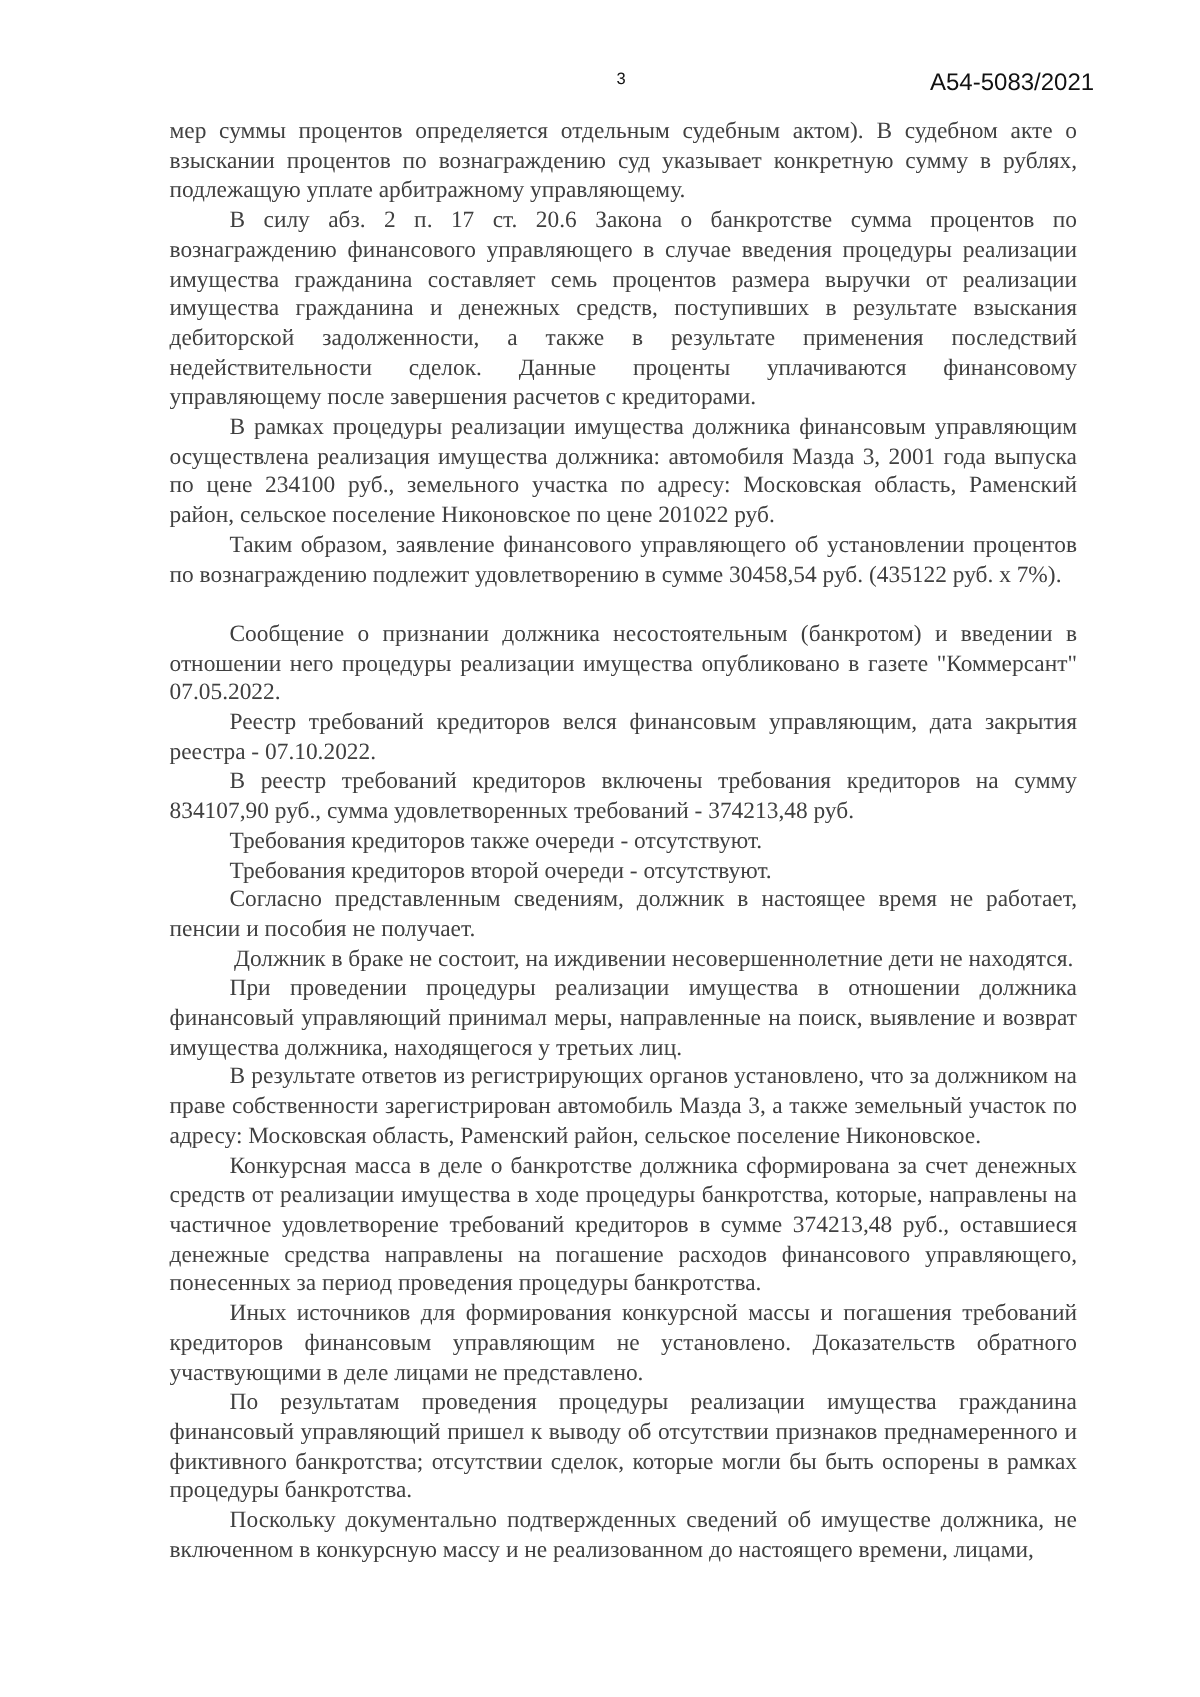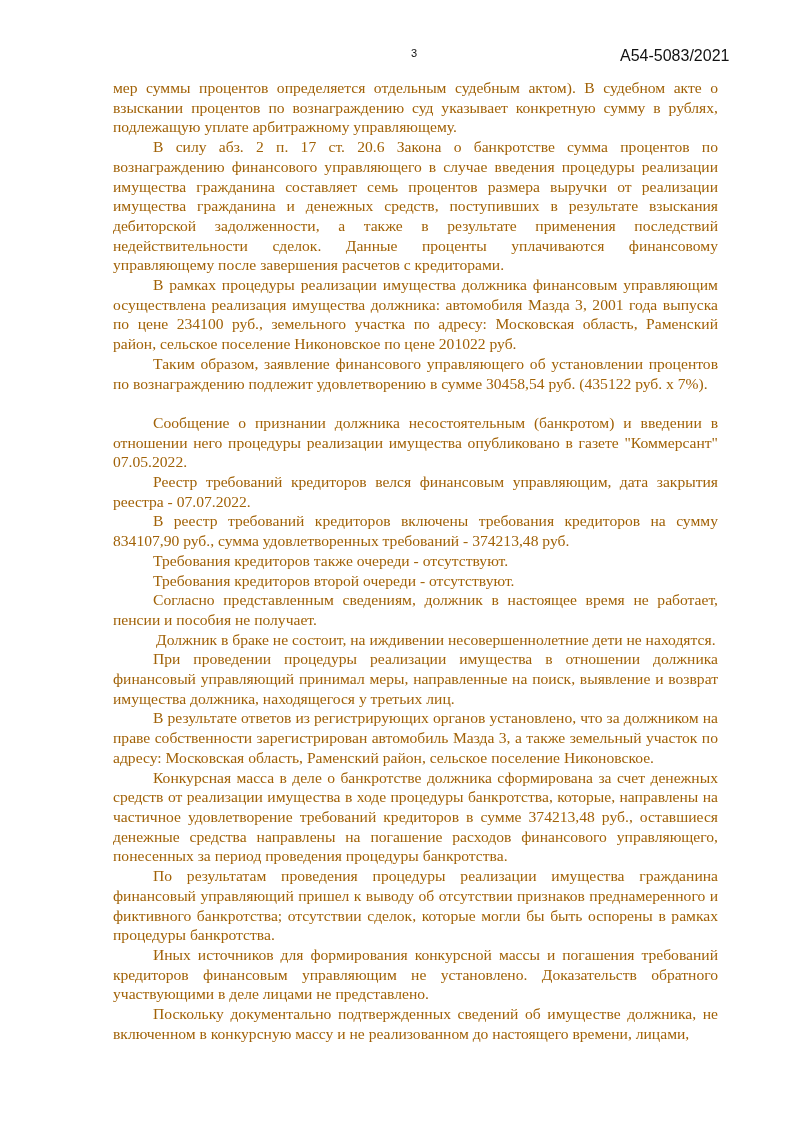--- a/index.html
+++ b/index.html
@@ -1,46 +1,46 @@
 <!DOCTYPE html>
 <html><head>
 <meta charset="utf-8">
 <style>
   html, body { margin: 0; padding: 0; background: #ffffff; }
   body { width: 800px; height: 1131px; position: relative; overflow: hidden; }
   .page { position: absolute; left: 0; top: 0; width: 800px; height: 1131px; background: #fff; }
   .hdr-num { position: absolute; top: 47px; left: 411px; font-family: "Liberation Sans", sans-serif; font-size: 11px; color: #111; }
   .hdr-case { position: absolute; top: 47px; left: 620px; font-family: "Liberation Sans", sans-serif; font-size: 16px; color: #111; }
   .body-text { position: absolute; left: 113px; top: 78px; width: 605px;
-    font-family: "Liberation Serif", serif; font-size: 15.6px; line-height: 19.7px; color: #a16207;
+    font-family: "Liberation Serif", serif; font-size: 15.6px; line-height: 19.7px; color: #404040;
     text-align: justify; }
   .body-text p { margin: 0; text-indent: 40px; }
   .body-text p.noind { text-indent: 0; }
   .body-text p.gap { margin-top: 19.7px; }
   .body-text p.ind1 { text-indent: 43px; }
 </style>
 </head>
 <body>
 
 <div class="page">
   <div class="hdr-num">3</div>
   <div class="hdr-case">А54-5083/2021</div>
 
   <div class="body-text">
     <p class="noind">мер суммы процентов определяется отдельным судебным актом). В судебном акте о взыскании процентов по вознаграждению суд указывает конкретную сумму в рублях, подлежащую уплате арбитражному управляющему.</p>
     <p>В силу абз. 2 п. 17 ст. 20.6 Закона о банкротстве сумма процентов по вознаграждению финансового управляющего в случае введения процедуры реализации имущества гражданина составляет семь процентов размера выручки от реализации имущества гражданина и денежных средств, поступивших в результате взыскания дебиторской задолженности, а также в результате применения последствий недействительности сделок. Данные проценты уплачиваются финансовому управляющему после завершения расчетов с кредиторами.</p>
     <p>В рамках процедуры реализации имущества должника финансовым управляющим осуществлена реализация имущества должника: автомобиля Мазда 3, 2001 года выпуска по цене 234100 руб., земельного участка по адресу: Московская область, Раменский район, сельское поселение Никоновское по цене 201022 руб.</p>
     <p>Таким образом, заявление финансового управляющего об установлении процентов по вознаграждению подлежит удовлетворению в сумме  30458,54 руб. (435122 руб. х 7%).</p>
     <p class="gap">Сообщение о признании должника несостоятельным (банкротом) и введении в отношении него процедуры реализации имущества опубликовано в газете "Коммерсант" 07.05.2022.</p>
-    <p>Реестр требований кредиторов велся финансовым управляющим, дата закрытия реестра - 07.07.2022.</p>
+    <p>Реестр требований кредиторов велся финансовым управляющим, дата закрытия реестра - 07.10.2022.</p>
     <p>В реестр требований кредиторов включены требования кредиторов на сумму 834107,90 руб., сумма удовлетворенных требований - 374213,48 руб.</p>
     <p>Требования кредиторов также очереди - отсутствуют.</p>
     <p>Требования кредиторов второй очереди  - отсутствуют.</p>
     <p>Согласно представленным сведениям, должник в настоящее время не работает, пенсии и пособия не получает.</p>
     <p class="ind1">Должник в браке не состоит, на иждивении несовершеннолетние дети не находятся.</p>
     <p>При проведении процедуры реализации имущества в отношении должника финансовый управляющий принимал меры, направленные на поиск, выявление и возврат имущества должника, находящегося у третьих лиц.</p>
     <p>В результате ответов из регистрирующих органов установлено, что за должником на праве собственности зарегистрирован автомобиль Мазда 3, а также земельный участок по адресу: Московская область, Раменский район, сельское поселение Никоновское.</p>
     <p>Конкурсная масса в деле о банкротстве должника сформирована за счет денежных средств от реализации имущества в ходе процедуры банкротства, которые, направлены на частичное удовлетворение требований кредиторов в сумме 374213,48 руб., оставшиеся денежные средства направлены на погашение расходов финансового управляющего, понесенных за период проведения процедуры банкротства.</p>
+    <p>Иных источников для формирования конкурсной массы и погашения требований кредиторов финансовым управляющим не установлено. Доказательств обратного участвующими в деле лицами не представлено.</p>
     <p>По результатам проведения процедуры реализации имущества гражданина финансовый управляющий пришел к выводу об отсутствии признаков преднамеренного и фиктивного банкротства; отсутствии сделок, которые могли бы быть оспорены в рамках процедуры банкротства.</p>
-    <p>Иных источников для формирования конкурсной массы и погашения требований кредиторов финансовым управляющим не установлено. Доказательств обратного участвующими в деле лицами не представлено.</p>
     <p>Поскольку документально подтвержденных сведений об имуществе должника, не включенном в конкурсную массу и не реализованном до настоящего времени, лицами,</p>
   </div>
 </div>
 
 </body></html>

